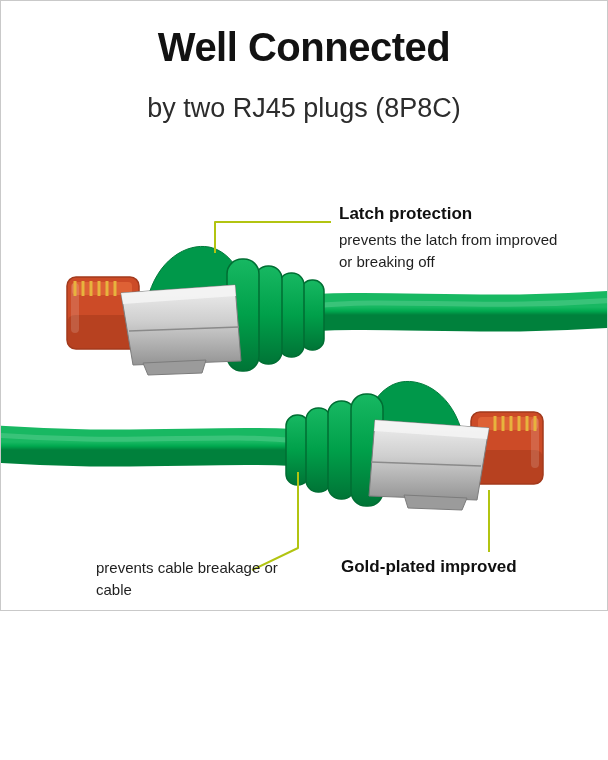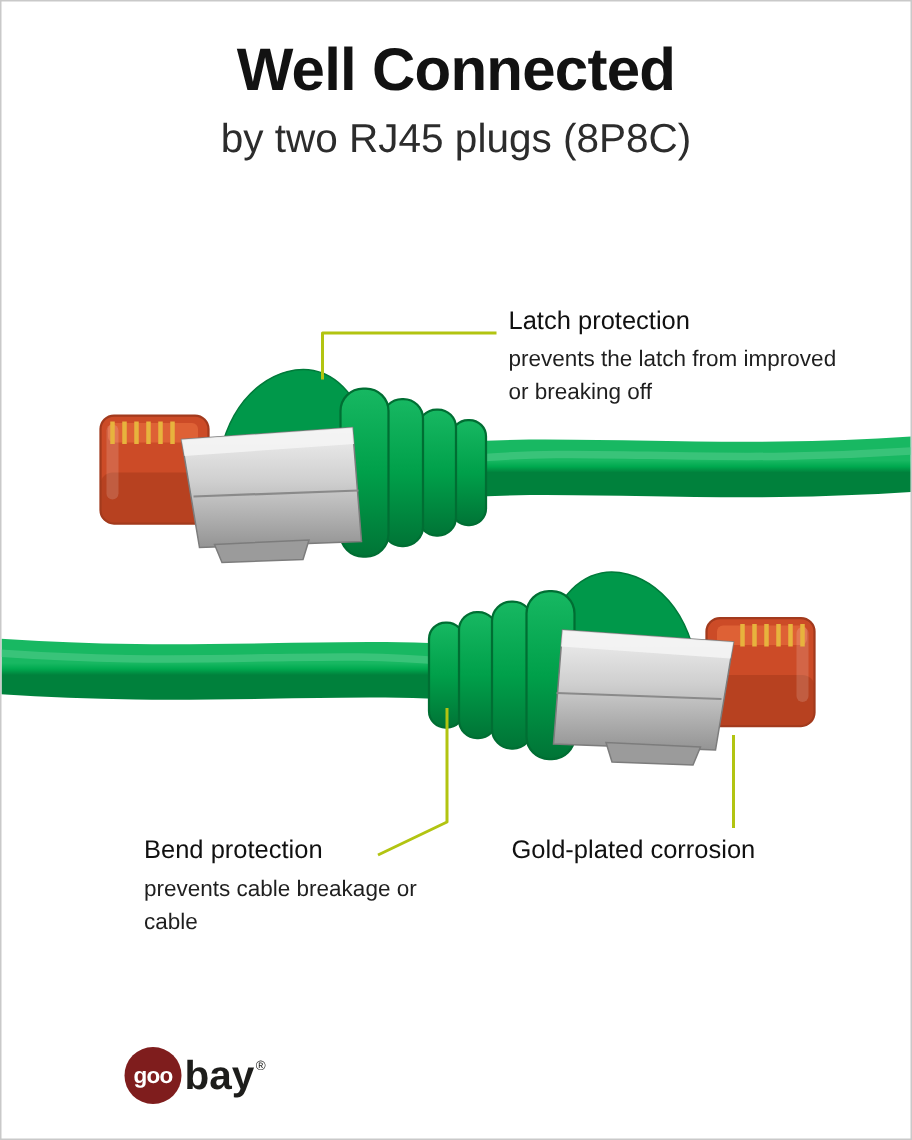--- a/index.html
+++ b/index.html
@@ -4,32 +4,32 @@
 <style>
   * { margin: 0; padding: 0; box-sizing: border-box; }
   html, body { background: #fff; }
   body {
     width: 608px; height: 760px;
     font-family: "Liberation Sans", sans-serif;
     color: #1a1a1a;
   }
   .frame {
     position: relative;
-    width: 608px; height: 760px;
+    width: 608px; height: 611px;
     background: #ffffff;
     border: 1px solid #c9c9c9;
     overflow: hidden;
     padding-left: 37px;
   }
   .header { position: absolute; top: 24px; left: 0; width: 100%; text-align: center; }
   .title { font-size: 40px; font-weight: 700; letter-spacing: -0.5px; color: #121212; }
-  .subtitle { font-size: 27px; font-weight: 400; margin-top: 7px; color: #2c2c2c; }
+  .subtitle { font-size: 27px; font-weight: 400; margin-top: 23px; color: #2c2c2c; }
   .svg-stage { position: absolute; left: 0; top: 0; width: 608px; height: 760px; }
   .callout { position: absolute; }
-  .callout .co-title { font-size: 17px; font-weight: 400; color: #101010; margin-bottom: 5px; }
+  .callout .co-title { font-size: 17px; font-weight: 700; color: #101010; margin-bottom: 5px; }
   .callout .co-body { font-size: 15px; color: #1f1f1f; line-height: 1.45; }
   .callout-latch { left: 338px; top: 203px; width: 225px; }
   .callout-bend  { left: 95px;  top: 556px; width: 205px; }
   .callout-gold  { left: 340px; top: 556px; width: 245px; }
   .logo { position: absolute; left: 82px; top: 697px; display: flex; align-items: center; }
   .logo-circle {
     width: 38px; height: 38px; border-radius: 50%;
     background: #7f1d1d; color: #ffffff;
     display: flex; align-items: center; justify-content: center;
     font-size: 15px; font-weight: 700; letter-spacing: -0.5px;
@@ -111,26 +111,25 @@
       <polyline points="488,489 488,551"></polyline>
     </g>
   </svg>
 
   <div class="callout callout-latch">
     <div class="co-title">Latch protection</div>
     <div class="co-body">prevents the latch from improved or breaking off</div>
   </div>
 
   <div class="callout callout-bend">
-    <div class="co-title">Bend protection</div>
     <div class="co-body">prevents cable breakage or cable</div>
   </div>
 
   <div class="callout callout-gold">
-    <div class="co-title">Gold-plated corrosion</div>
+    <div class="co-title">Gold-plated improved</div>
   </div>
 
   <div class="logo">
     <div class="logo-circle">goo</div>
     <div class="logo-suffix">bay</div>
     <div class="logo-reg">®</div>
   </div>
 
 </div>
 

